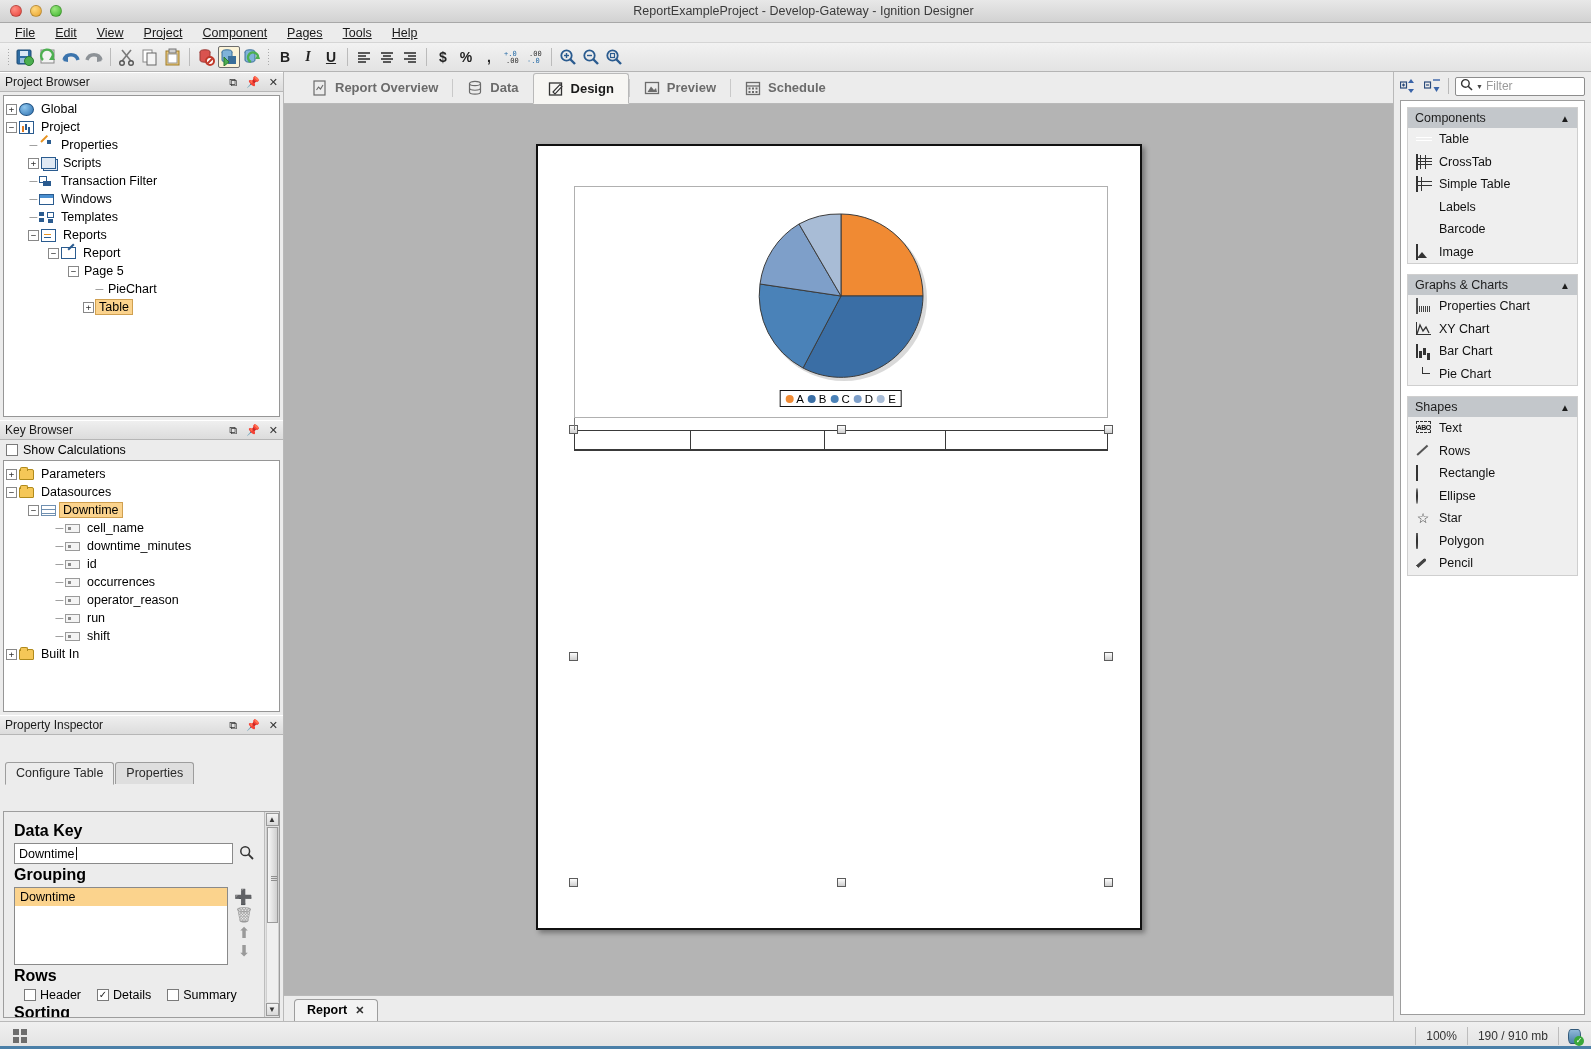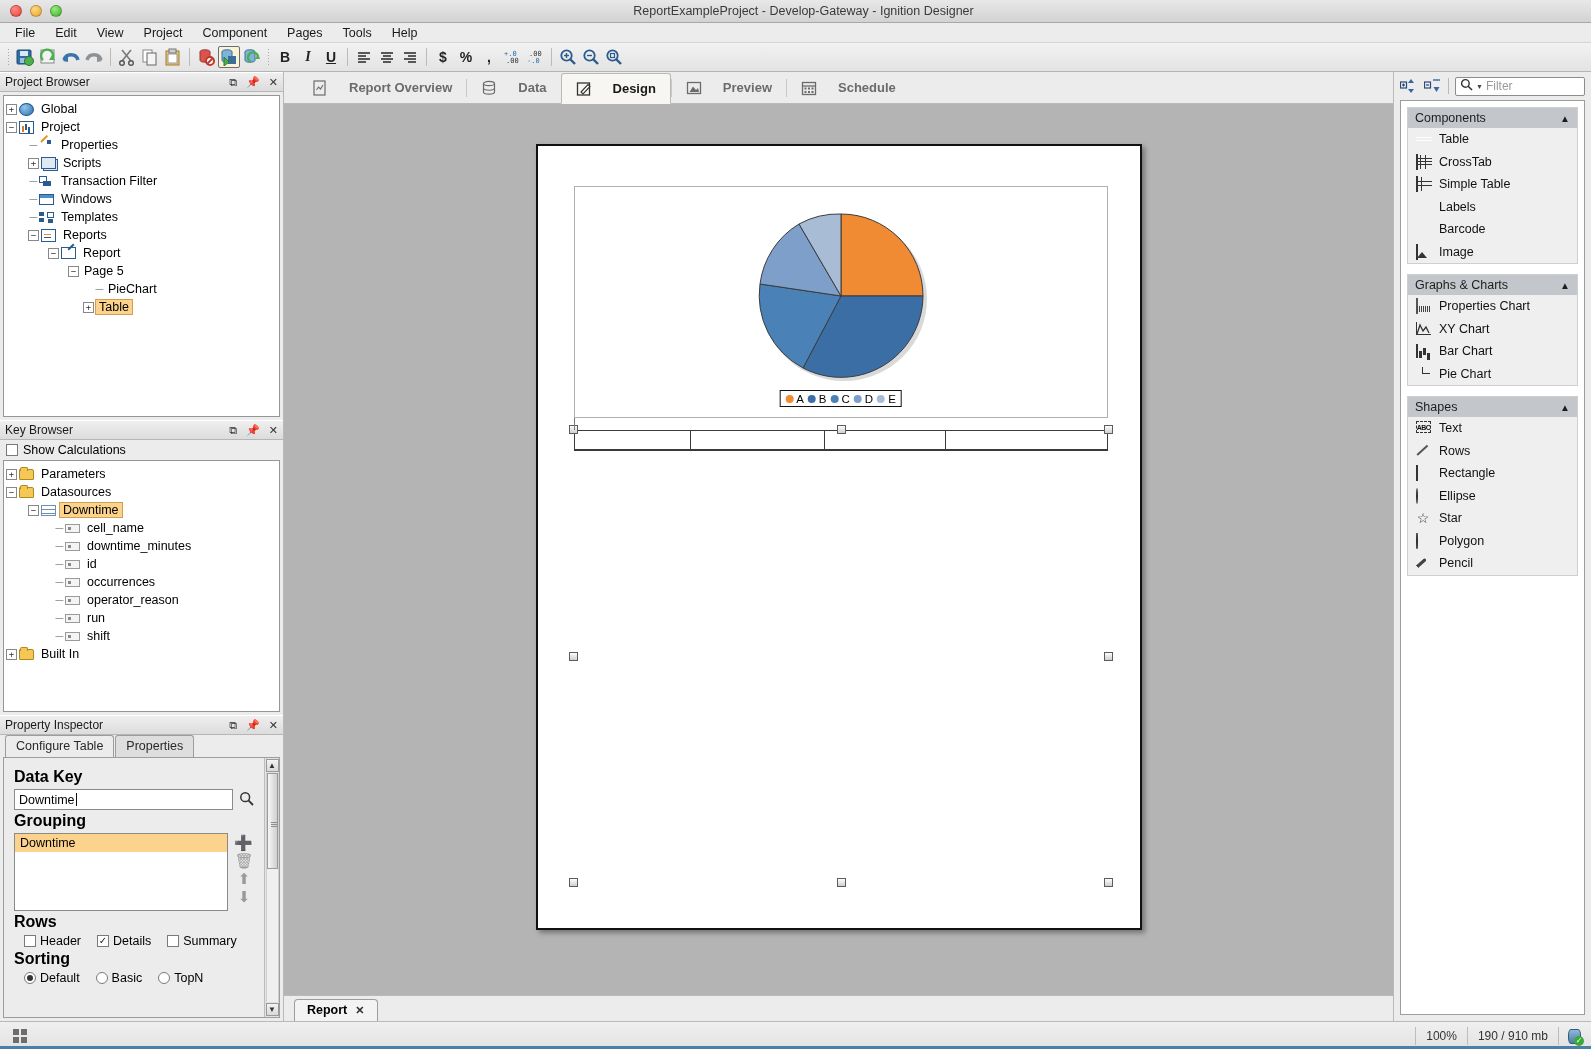--- a/index.html
+++ b/index.html
@@ -30,21 +30,21 @@
     font-size:12.5px; color:#3a3a3a;
   }
 
   
   .menubar {
     height:20px; flex:0 0 20px; display:flex; align-items:center;
     background:#ececec; padding-left:6px; gap:2px;
     border-bottom:1px solid #d5d5d5;
   }
   .menu-item {
-    padding:2px 9px; font-size:12.5px; color:#1a1a1a; cursor:default;
+    padding:2px 9px; font-size:12.5px; color:#1a1a1a; cursor:default;text-decoration:underline;
   }
 
   
   .toolbar {
     height:29px; flex:0 0 29px; display:flex; align-items:center;
     background:linear-gradient(to bottom,#f2f2f2,#e3e3e3);
     border-bottom:1px solid #b4b4b4; padding:0 4px; gap:1px;
   }
   .tb-btn {
     width:22px; height:22px; display:flex; align-items:center; justify-content:center;
@@ -184,21 +184,21 @@
   .radio { width:12px; height:12px; border-radius:50%; border:1px solid #7a7a7a;
     background:#fff; display:inline-flex; align-items:center; justify-content:center; }
   .radio.on:after { content:""; width:6px; height:6px; border-radius:50%; background:#333; }
 
   
   .center-col { flex:1 1 auto; display:flex; flex-direction:column; min-width:0;
     background:#ececec; }
   .tabbar { height:32px; flex:0 0 32px; display:flex; align-items:flex-end;
     background:#ececec; padding-left:14px; border-bottom:1px solid #b9b9b9; }
   .rtab {
-    display:flex; align-items:center; gap:21px; height:31px; padding:0 14px;
+    display:flex; align-items:center; gap:7px; height:31px; padding:0 14px;
     font-size:13px; color:#6b6b6b; font-weight:bold; cursor:default; position:relative;
   }
   .rtab.active { background:#f7f6f3; color:#1a1a1a;
     border:1px solid #b9b9b9; border-bottom:1px solid #f7f6f3; margin-bottom:-1px;
     border-radius:3px 3px 0 0; }
   .rtab-div { width:1px; height:18px; background:#c9c9c9; align-self:center; }
   .tabicon { width:16px; height:16px; position:relative; display:inline-block; }
 
   .canvas-wrap { flex:1 1 auto; background:#b4b4b4; position:relative; overflow:hidden;
     display:flex; justify-content:center; padding-top:40px; }
@@ -661,21 +661,21 @@
             <span class="lbl">shift</span>
           </div>
           <div class="trow">
             <span class="exp">+</span>
             <span class="ico ic-folder"></span>
             <span class="lbl">Built In</span>
           </div>
         </div>
       </div>
 
-      <div class="panel" style="flex:1 1 auto;">
+      <div class="panel" style="flex:1 1 auto;gap:27px;">
         <div class="panel-title">
           <span class="ttl">Property Inspector</span>
           <span class="tbtns">
             <span>⧉</span>
             <span>📌</span>
             <span>✕</span>
           </span>
         </div>
         <div class="pi-tabs">
           <div class="pi-tab active">Configure Table</div>

